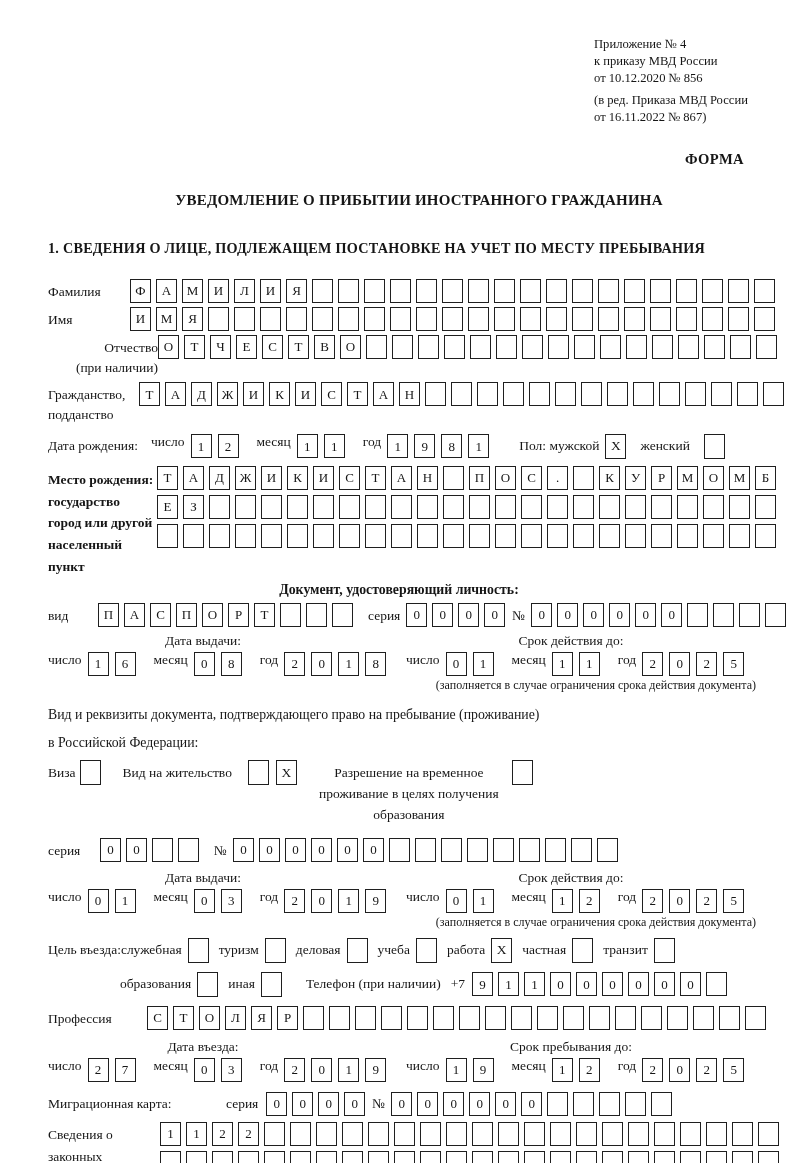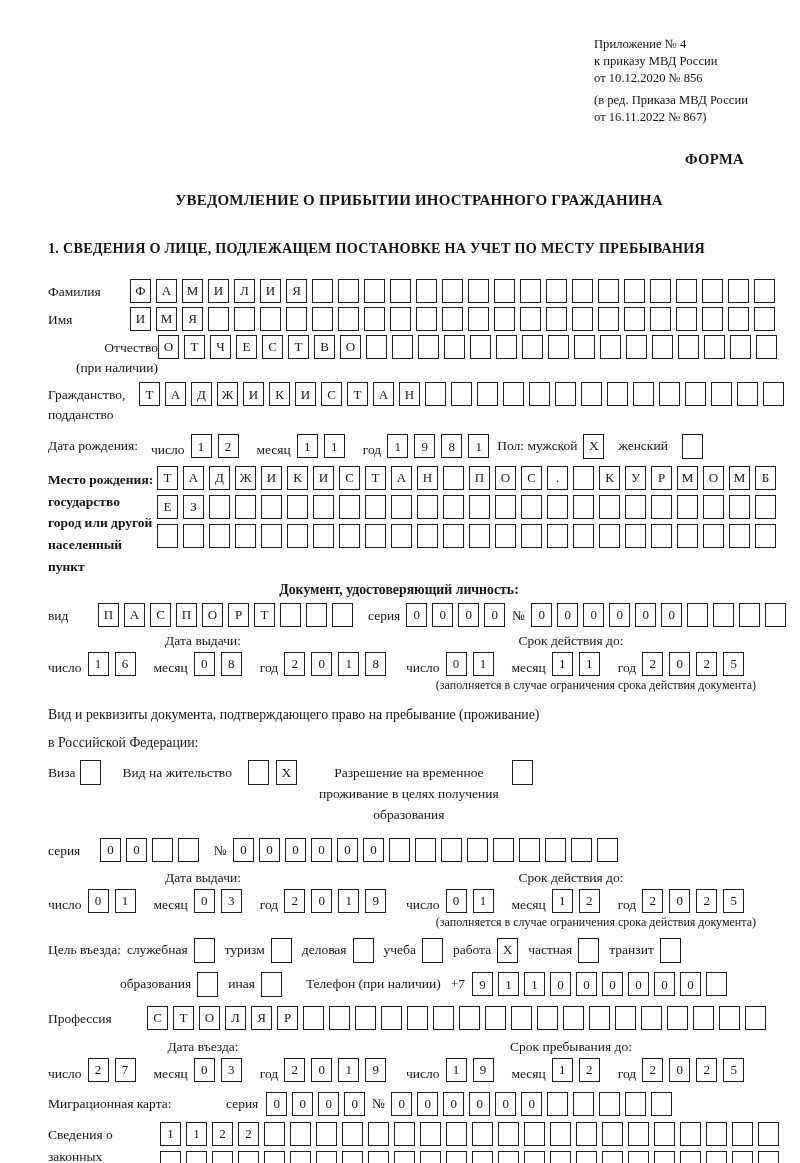--- a/index.html
+++ b/index.html
@@ -20,38 +20,38 @@
   .title{margin-top:20px;text-align:center;font-weight:bold;font-size:15px;line-height:1.62;letter-spacing:.2px;}
   .tunder{display:inline-block;width:52px;border-bottom:2.2px solid #2b2b2b;margin-left:12px;}
   .section{margin-top:27px;font-weight:bold;font-size:14.2px;letter-spacing:.25px;white-space:nowrap;}
 
   
   .frow{display:flex;align-items:flex-start;margin-bottom:4px;}
   .flabel{font-size:13.5px;line-height:1.5;flex:none;padding-top:3px;}
   .w82{width:82px;} .w110{width:110px;text-align:right;} .w91{width:91px;} .w109{width:109px;font-weight:bold;}
   .w50{width:50px;} .w52{width:52px;} .w99{width:99px;} .w150{width:152px;}
   .mlr{margin:0 6px 0 10px;}
-  .ml10{margin-left:2px;} .ml14{margin-left:14px;}
+  .ml10{margin-left:24px;} .ml14{margin-left:14px;}
 
   .cells{display:flex;flex-wrap:nowrap;}
   .cell{
     display:inline-flex;flex:none;align-items:center;justify-content:center;
     box-sizing:border-box;width:21px;height:24px;
     border:1.6px solid #1f1f1f;margin-right:5px;
     font-size:13px;line-height:1;
   }
   .cellstack .cells{margin-bottom:5px;}
   .checkbox{
     display:inline-flex;flex:none;align-items:center;justify-content:center;
     box-sizing:border-box;width:21px;height:25px;
     border:1.6px solid #1f1f1f;font-size:13.5px;margin-left:6px;
   }
 
   
-  .dateline{display:flex;align-items:flex-end;flex-wrap:nowrap;}
+  .dateline{display:flex;align-items:flex-start;flex-wrap:nowrap;}
   .dateline .dlbl{font-size:13.5px;margin:0 6px 0 12px;flex:none;}
   .dateline .dlbl:first-child{margin-left:0;}
   .dateline .cell{margin-right:6px;}
 
   .dualrow{display:flex;margin-top:10px;}
   .dgroup{flex:none;}
   .dg-left{width:358px;}
   .dhead{font-size:13.5px;text-align:center;margin-bottom:3px;}
   .dg-left .dhead{width:310px;}
   .dg-right .dhead{width:330px;}
@@ -482,21 +482,21 @@
           <span class="cell">2</span>
           <span class="cell">0</span>
           <span class="cell">2</span>
           <span class="cell">5</span>
         </div>
     </div>
   </div>
   <div class="noteline">(заполняется в случае ограничения срока действия документа)</div>
 
   <div class="purpose-row" style="margin-top:2px;">
-    <span class="flabel" style="padding-top:0;margin-right:6px;">Цель въезда:</span>
+    <span class="flabel" style="padding-top:0;">Цель въезда:</span>
     <span class="optinline">
         <span class="opt">
           <span class="olbl">служебная</span>
           <span class="checkbox"></span>
         </span>
         <span class="opt">
           <span class="olbl">туризм</span>
           <span class="checkbox"></span>
         </span>
         <span class="opt">

